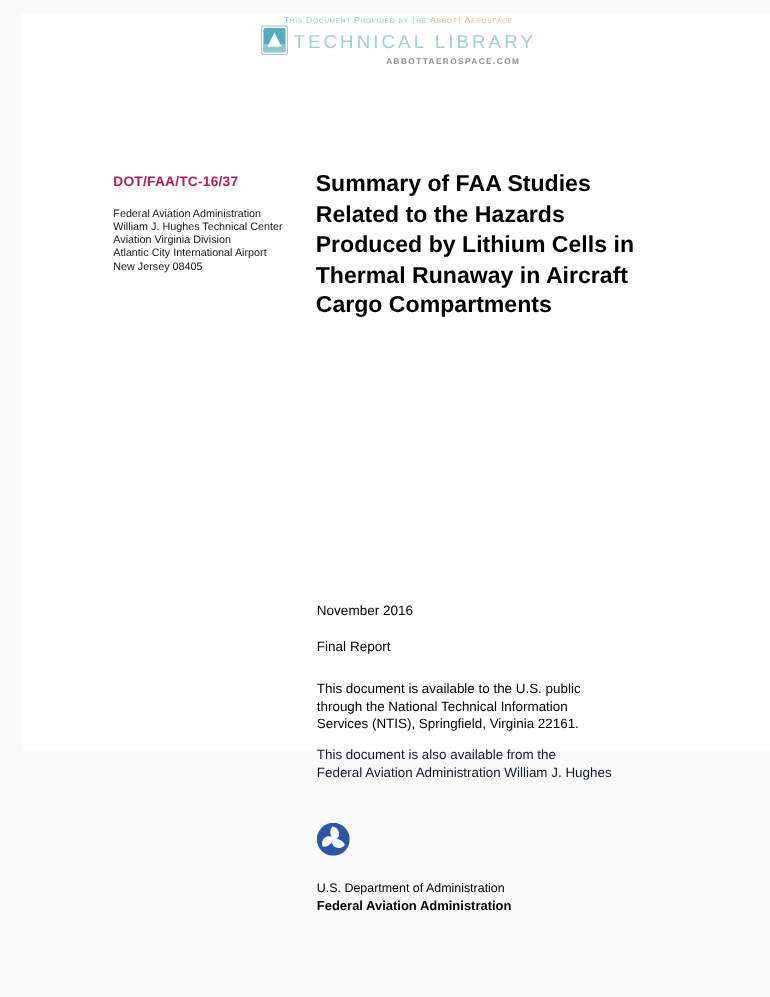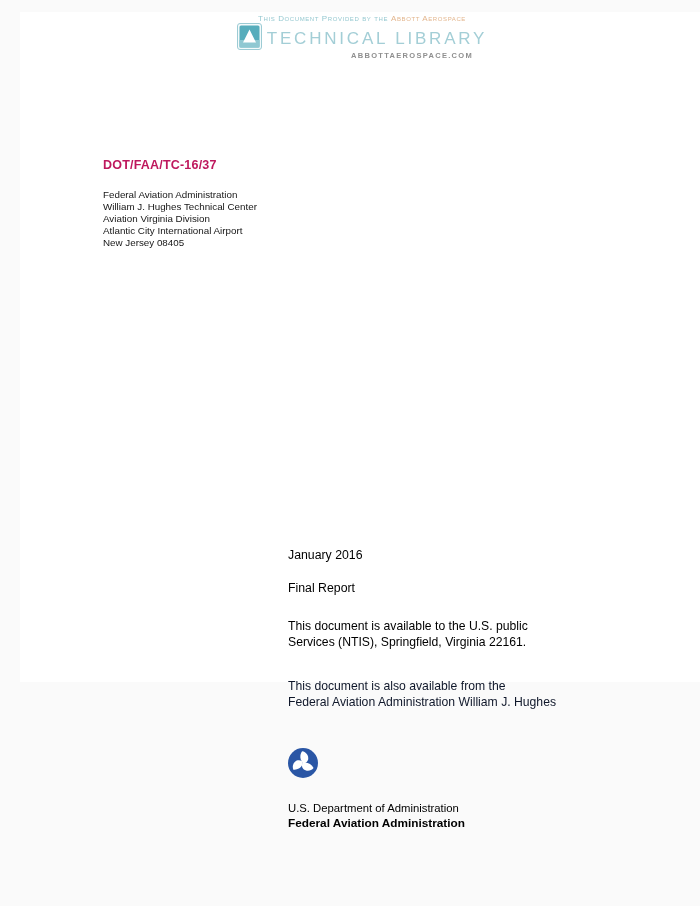--- a/index.html
+++ b/index.html
@@ -85,26 +85,34 @@
   <div class="report-number">DOT/FAA/TC-16/37</div>
 
   <div class="issuing-office">
     <div>Federal Aviation Administration</div>
     <div>William J. Hughes Technical Center</div>
     <div>Aviation Virginia Division</div>
     <div>Atlantic City International Airport</div>
     <div>New Jersey 08405</div>
   </div>
 
+  <h1 class="doc-title">
+    <div>Summary of FAA Studies</div>
+    <div>Related to the Hazards</div>
+    <div>Produced by Lithium Cells in</div>
+    <div>Thermal Runaway in Aircraft</div>
+    <div>Cargo Compartments</div>
+  </h1>
 
-  <div class="report-date">January 2016</div>
+  <div class="report-date">November 2016</div>
   <div class="report-type">Final Report</div>
 
   <div class="availability-1">
     <div>This document is available to the U.S. public</div>
+    <div>through the National Technical Information</div>
     <div>Services (NTIS), Springfield, Virginia 22161.</div>
   </div>
 
   <div class="availability-2">
     <div>This document is also available from the</div>
     <div>Federal Aviation Administration William J. Hughes</div>
   </div>
 
   <div class="dot-logo">
     <svg viewBox="0 0 100 100" width="30" height="30" aria-hidden="true">

